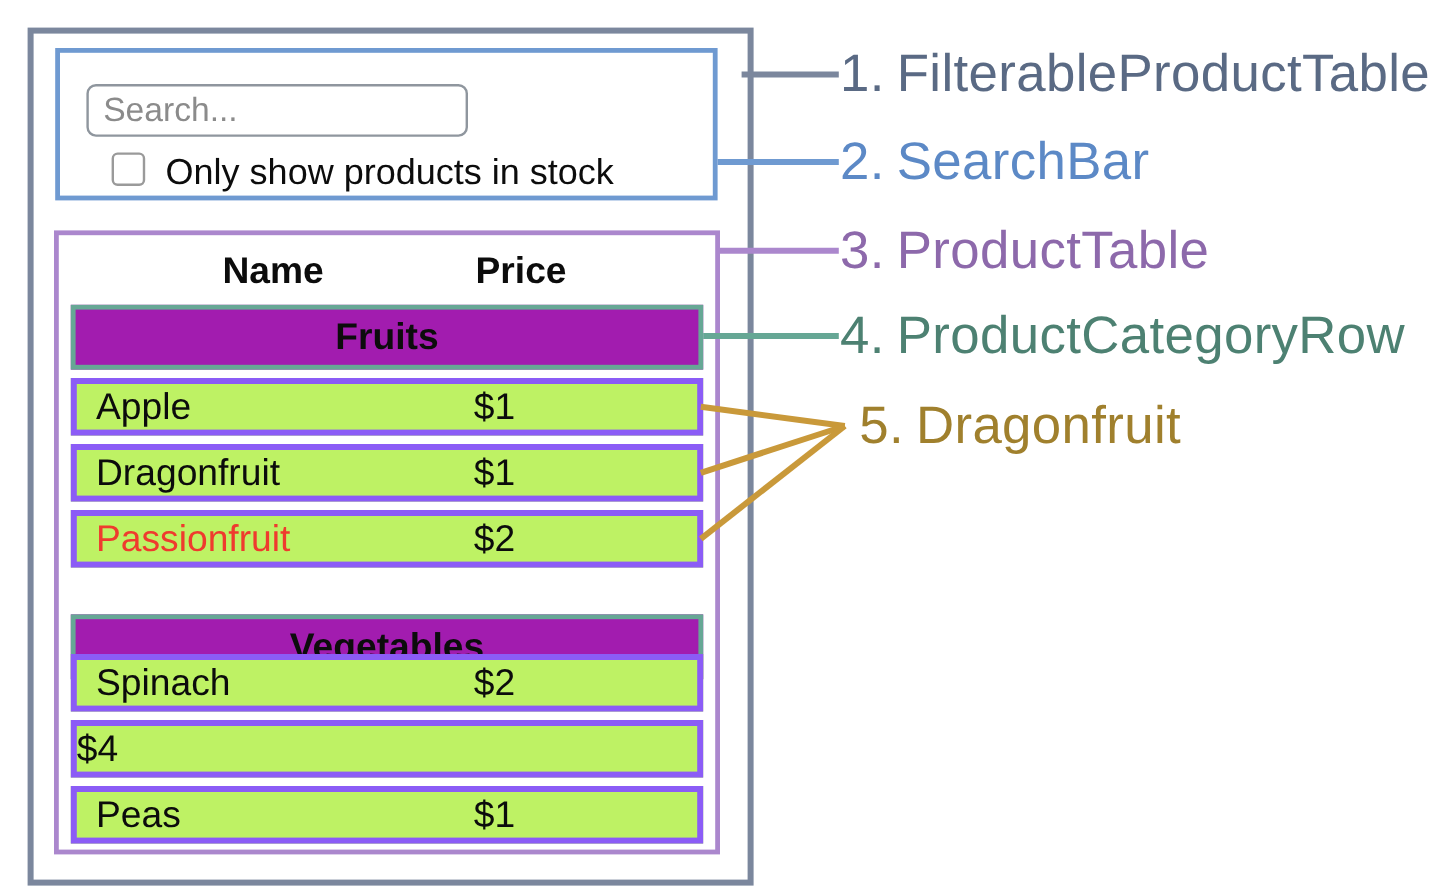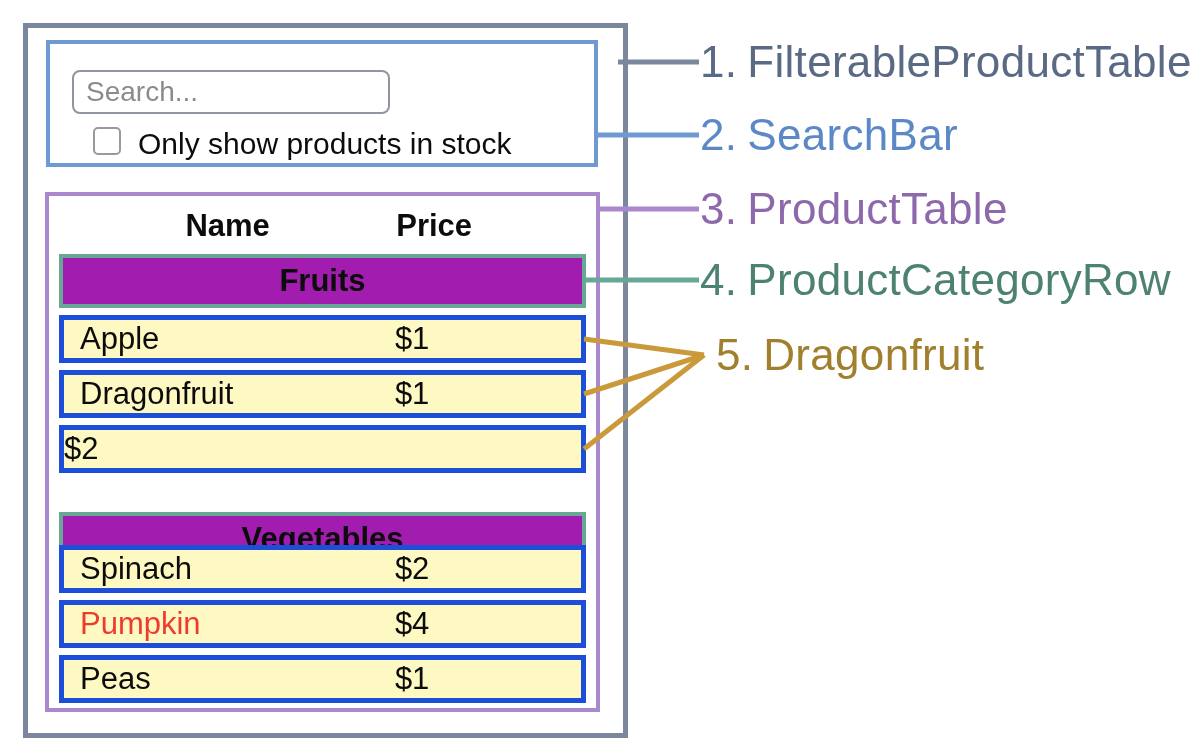--- a/index.html
+++ b/index.html
@@ -35,21 +35,21 @@
   .hdr-price { text-align:left; }
 
   .cat-row {
     position:absolute; left:59px; width:527px; height:54px; box-sizing:border-box;
     border:4px solid #66a795; background:#a21caf; display:flex; align-items:center; justify-content:center;
   }
   .cat-label { font-weight:bold; font-size:31px; color:#0c0c0c; }
 
   .prod-row {
     position:absolute; left:59px; width:527px; height:48px; box-sizing:border-box;
-    border:5px solid #1d4ed8; background:#fef9c3; display:grid; grid-template-columns:64% 36%; align-items:center;
+    border:5px solid #8b5cf6; background:#bef264; display:grid; grid-template-columns:64% 36%; align-items:center;
   }
   .cell-name { font-size:31px; color:#0c0c0c; padding-left:16px; white-space:nowrap; }
   .cell-price { font-size:31px; color:#0c0c0c; }
   .out-of-stock .cell-name { color:#ef3b2e; }
 
   #row-fruits      { top:254px; }
   #row-apple       { top:315px; }
   #row-dragonfruit { top:370px; }
   #row-passionfruit{ top:425px; }
   #row-vegetables  { top:484px;margin-top:28px; }
@@ -97,33 +97,33 @@
 
   <div class="prod-row" id="row-apple">
     <span class="cell-name">Apple</span>
     <span class="cell-price">$1</span>
   </div>
   <div class="prod-row" id="row-dragonfruit">
     <span class="cell-name">Dragonfruit</span>
     <span class="cell-price">$1</span>
   </div>
   <div class="prod-row out-of-stock" id="row-passionfruit">
+    <span class="cell-name">Passionfruit</span>
     <span class="cell-price">$2</span>
   </div>
 
   <div class="cat-row" id="row-vegetables">
     <span class="cat-label">Vegetables</span>
   </div>
 
   <div class="prod-row" id="row-spinach">
     <span class="cell-name">Spinach</span>
     <span class="cell-price">$2</span>
   </div>
   <div class="prod-row out-of-stock" id="row-pumpkin">
-    <span class="cell-name">Pumpkin</span>
     <span class="cell-price">$4</span>
   </div>
   <div class="prod-row" id="row-peas">
     <span class="cell-name">Peas</span>
     <span class="cell-price">$1</span>
   </div>
 
   <svg id="connector-svg">
     <line x1="618" y1="62" x2="699" y2="62" stroke-width="5" stroke="#7b879d"></line>
     <line x1="598" y1="135" x2="699" y2="135" stroke-width="5" stroke="#6f9ad1"></line>

